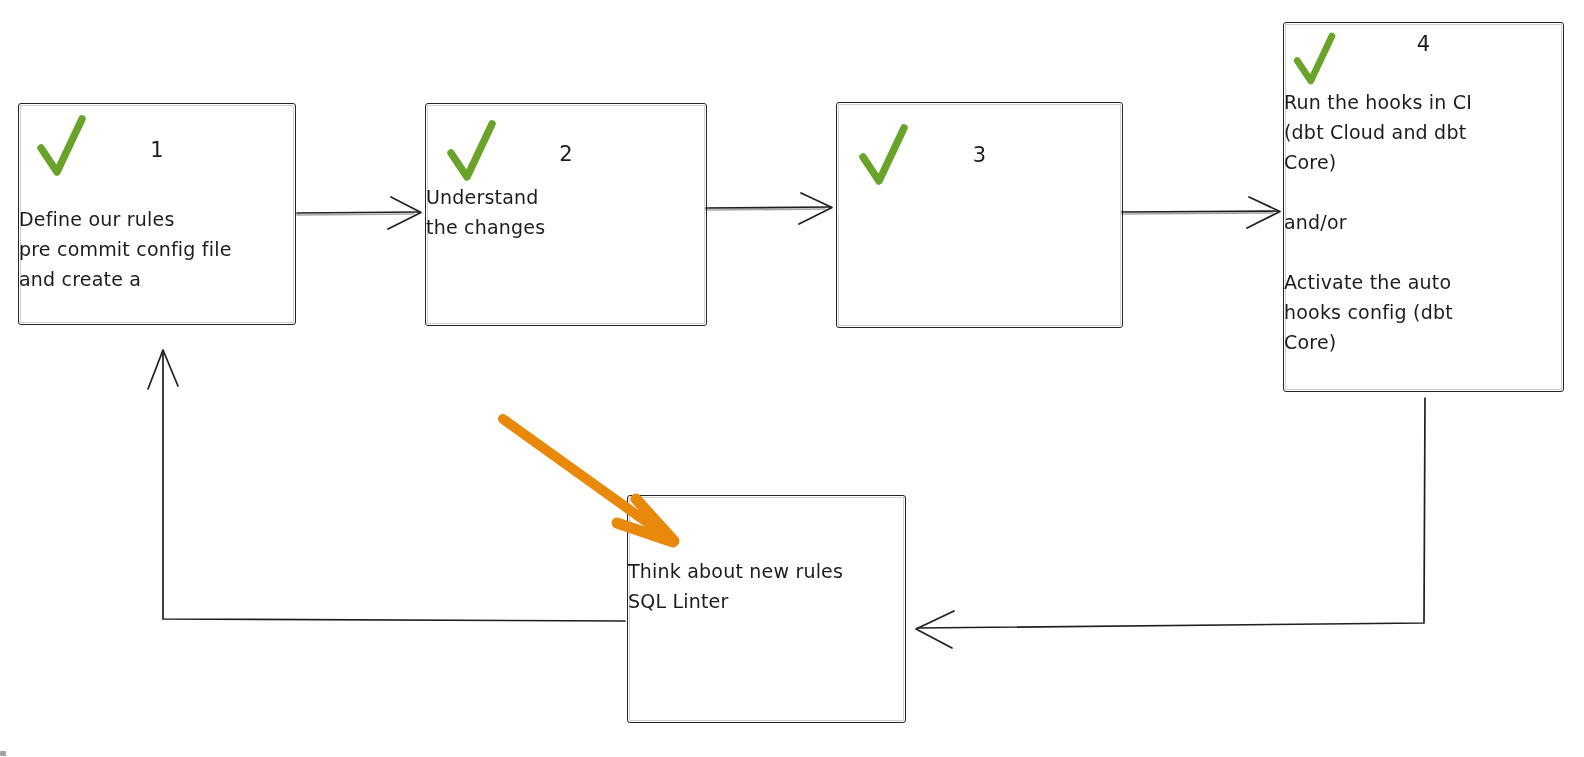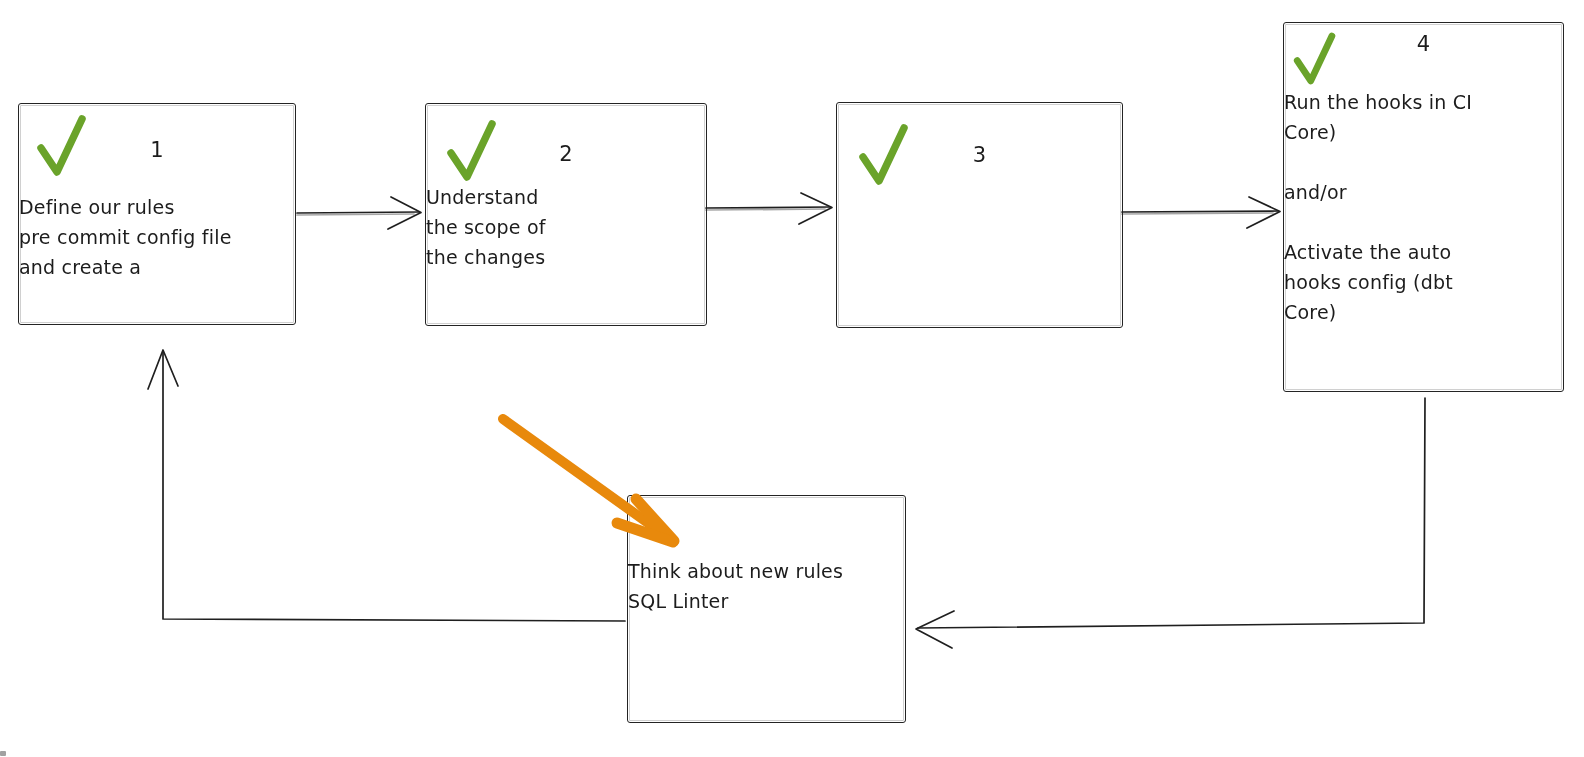--- a/index.html
+++ b/index.html
@@ -31,54 +31,54 @@
 </head>
 <body>
 
 <div class="canvas">
 
   <div class="box" style="left:18px;top:103px;width:276px;height:220px">
     <svg class="check" style="left:17px;top:8px" width="52" height="66" viewBox="0 0 52 66">
       <polyline points="5,36 21,60 46,7" fill="none" stroke-width="7.5" stroke-linecap="round" stroke-linejoin="round" stroke="#6aa32a"></polyline>
     </svg>
     <div class="num" style="top:34px">1</div>
-    <div class="text" style="top:88px">
+    <div class="text" style="top:100px">
       <div>Define our rules</div>
       <div>pre commit config file</div>
       <div>and create a</div>
     </div>
   </div>
 
   <div class="box" style="left:425px;top:103px;width:280px;height:221px">
     <svg class="check" style="left:20px;top:13px" width="52" height="66" viewBox="0 0 52 66">
       <polyline points="5,36 21,60 46,7" fill="none" stroke-width="7.5" stroke-linecap="round" stroke-linejoin="round" stroke="#6aa32a"></polyline>
     </svg>
     <div class="num" style="top:38px">2</div>
     <div class="text" style="top:78px">
       <div>Understand</div>
-      <div>the scope of</div>
       <div>the changes</div>
     </div>
   </div>
 
   <div class="box" style="left:836px;top:102px;width:285px;height:224px">
     <svg class="check" style="left:21px;top:18px" width="52" height="66" viewBox="0 0 52 66">
       <polyline points="5,36 21,60 46,7" fill="none" stroke-width="7.5" stroke-linecap="round" stroke-linejoin="round" stroke="#6aa32a"></polyline>
     </svg>
     <div class="num" style="top:40px">3</div>
   </div>
 
   <div class="box" style="left:1283px;top:22px;width:279px;height:368px">
     <svg class="check" style="left:9px;top:6px" width="44" height="58" viewBox="0 0 52 66">
       <polyline points="5,36 21,60 46,7" fill="none" stroke-width="8" stroke-linecap="round" stroke-linejoin="round" stroke="#6aa32a"></polyline>
     </svg>
     <div class="num" style="top:9px">4</div>
     <div class="text" style="top:64px">
       <div class="para">
         <div>Run the hooks in CI</div>
+        <div>(dbt Cloud and dbt</div>
         <div>Core)</div>
       </div>
       <div class="para">
         <div>and/or</div>
       </div>
       <div class="para">
         <div>Activate the auto</div>
         <div>hooks config (dbt</div>
         <div>Core)</div>
       </div>

